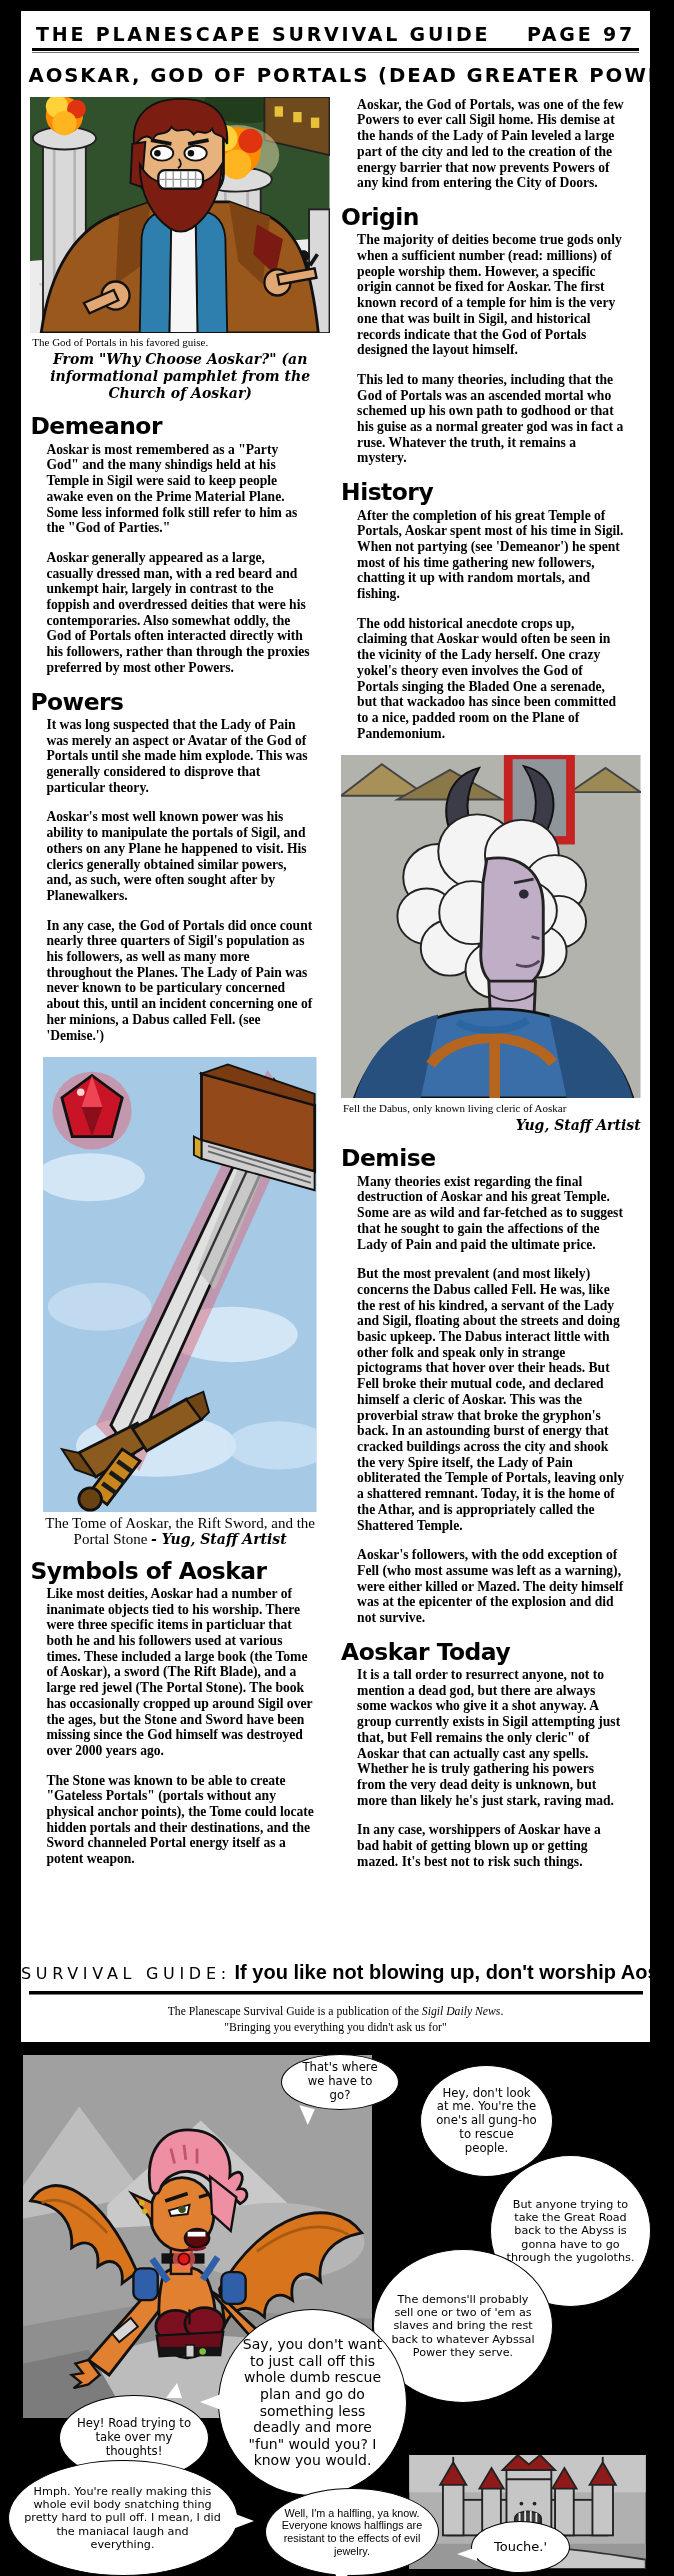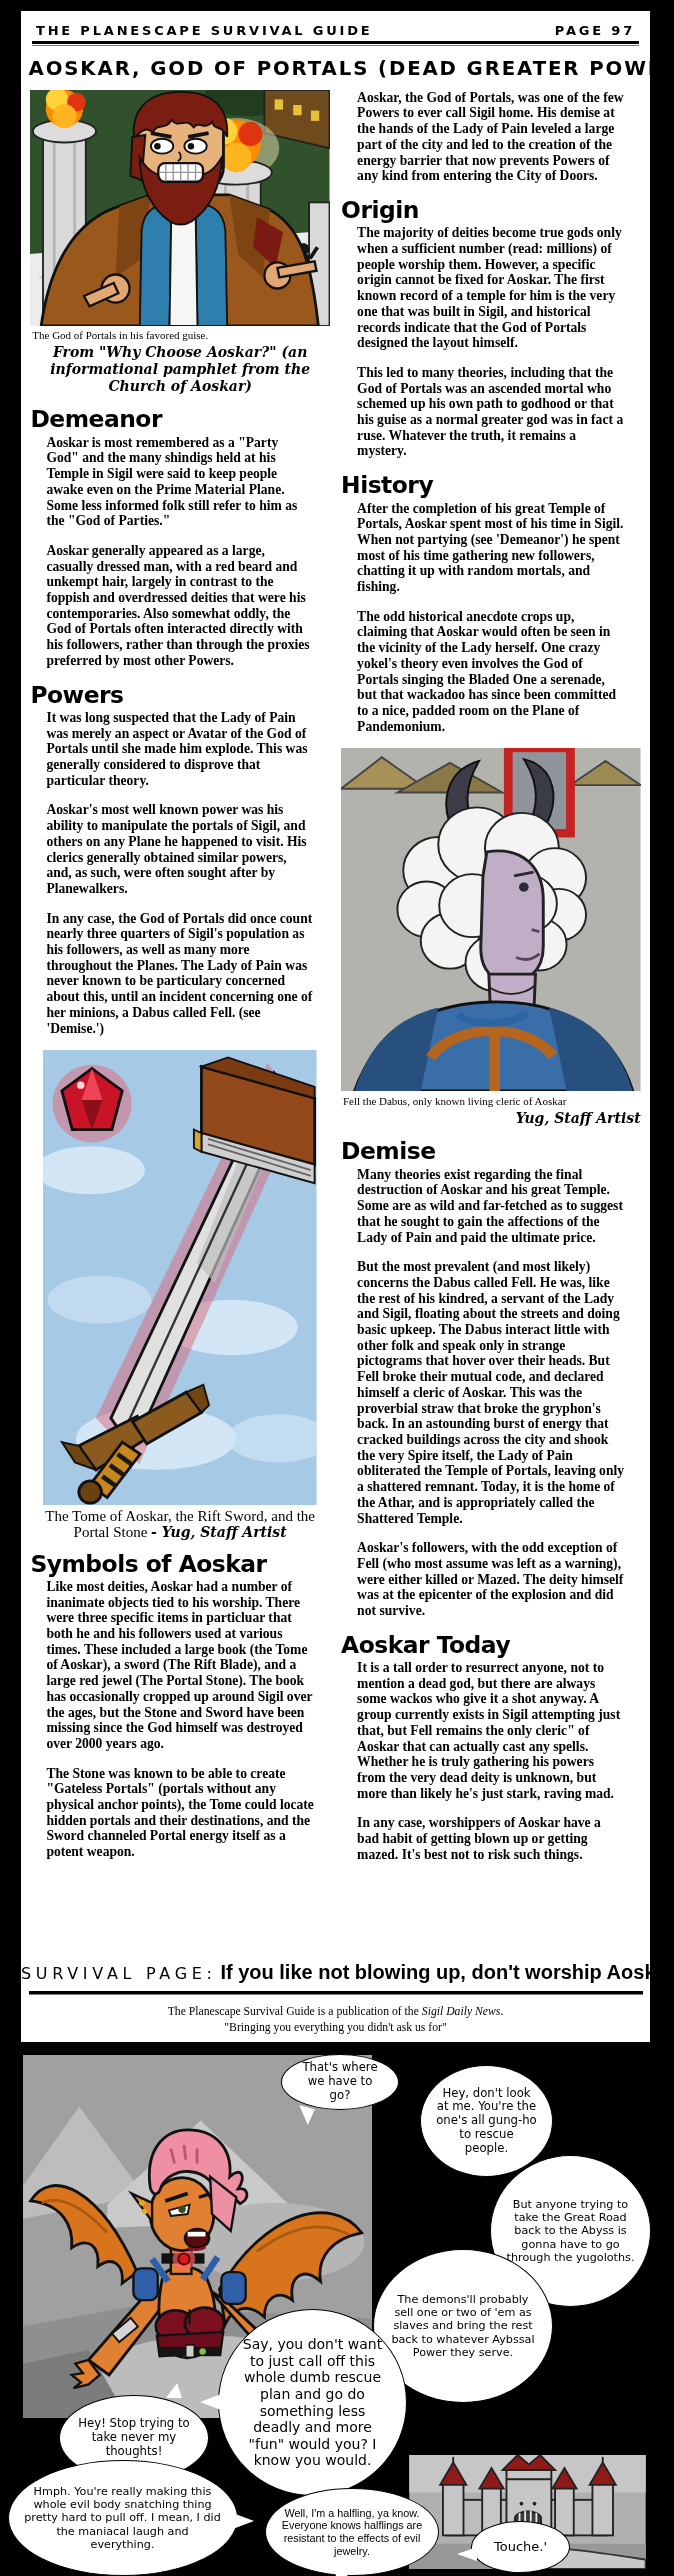--- a/index.html
+++ b/index.html
@@ -1,20 +1,20 @@
 <!DOCTYPE html>
 <html style="font-size:15px"><head>
 <meta charset="utf-8">
 <style>
   html,body{margin:0;padding:0;}
   body{width:674px;height:2576px;background:#000;position:relative;font-family:"Liberation Serif",serif;color:#000;overflow:hidden;}
 
   
   .page{position:absolute;left:19px;top:9.4px;width:633px;height:2035px;background:#fff;border:2.8px solid #000;box-sizing:border-box;padding:5.6px 7.5px 0;}
-  .masthead{display:flex;justify-content:space-between;align-items:baseline;padding:5.6px 7.5px 3.7px;font-family:"DejaVu Sans",sans-serif;font-weight:bold;font-size:13px;letter-spacing:2.8px;white-space:nowrap;}
+  .masthead{display:flex;justify-content:space-between;align-items:baseline;padding:5.6px 7.5px 3.7px;font-family:"DejaVu Sans",sans-serif;font-weight:bold;font-size:19px;letter-spacing:2.8px;white-space:nowrap;}
   .thickrule{border-top:3.7px solid #000;border-bottom:1.9px solid #777;height:0.9px;margin:0 3.7px;}
   .page-title{text-align:center;font-family:"DejaVu Sans",sans-serif;font-weight:bold;font-size:19.7px;letter-spacing:1.9px;margin:11.2px 0 9.4px;white-space:nowrap;}
 
   .cols{display:flex;gap:11.2px;padding:0 1.9px;}
   .col{width:50%;font-size:13.6px;line-height:15.7px;font-weight:bold;}
   p.body{margin:0 16px 14px;}
   h2.sec{font-family:"DejaVu Sans",sans-serif;font-size:23.4px;letter-spacing:-0.5px;margin:3.7px 0 2.8px;line-height:1.05;}
   figure{margin:0;}
   figure svg{display:block;}
   .caption{font-weight:normal;font-size:11px;line-height:1.15;margin:3.7px 1.9px 1.9px;}
@@ -273,21 +273,21 @@
       <p class="body">But the most prevalent (and most likely) concerns the Dabus called Fell. He was, like the rest of his kindred, a servant of the Lady and Sigil, floating about the streets and doing basic upkeep. The Dabus interact little with other folk and speak only in strange pictograms that hover over their heads. But Fell broke their mutual code, and declared himself a cleric of Aoskar. This was the proverbial straw that broke the gryphon's back. In an astounding burst of energy that cracked buildings across the city and shook the very Spire itself, the Lady of Pain obliterated the Temple of Portals, leaving only a shattered remnant. Today, it is the home of the Athar, and is appropriately called the Shattered Temple.</p>
       <p class="body">Aoskar's followers, with the odd exception of Fell (who most assume was left as a warning), were either killed or Mazed. The deity himself was at the epicenter of the explosion and did not survive.</p>
 
       <h2 class="sec">Aoskar Today</h2>
       <p class="body">It is a tall order to resurrect anyone, not to mention a dead god, but there are always some wackos who give it a shot anyway. A group currently exists in Sigil attempting just that, but Fell remains the only cleric" of Aoskar that can actually cast any spells. Whether he is truly gathering his powers from the very dead deity is unknown, but more than likely he's just stark, raving mad.</p>
       <p class="body">In any case, worshippers of Aoskar have a bad habit of getting blown up or getting mazed. It's best not to risk such things.</p>
     </div>
   </div>
 
   <div class="survival">
-    <span class="lbl">SURVIVAL PAGE:</span>
+    <span class="lbl">SURVIVAL GUIDE:</span>
     <span class="txt">If you like not blowing up, don't worship Aoskar.</span>
   </div>
   <div class="footrule"></div>
   <div class="pubfooter">
     <div><span>The Planescape Survival Guide is a publication of the </span><span class="ital">Sigil Daily News</span><span>.</span></div>
     <div>"Bringing you everything you didn't ask us for"</div>
   </div>
 </div>
 
 <div class="comic">
@@ -403,21 +403,21 @@
       <span>But anyone trying to take the Great Road back to the Abyss is gonna have to go through the yugoloths.</span>
     </div>
   <div class="bubble b4">
       <span>The demons'll probably sell one or two of 'em as slaves and bring the rest back to whatever Aybssal Power they serve.</span>
     </div>
   <div class="bubble b5">
       <span>Say, you don't want to just call off this whole dumb rescue plan and go do something less deadly and more "fun" would you? I know you would.</span>
       <i class="tail"></i>
     </div>
   <div class="bubble b6">
-      <span>Hey! Stop trying to take never my thoughts!</span>
+      <span>Hey! Road trying to take over my thoughts!</span>
       <i class="tail"></i>
     </div>
   <div class="bubble b7">
       <span>Hmph. You're really making this whole evil body snatching thing pretty hard to pull off. I mean, I did the maniacal laugh and everything.</span>
       <i class="tail"></i>
     </div>
   <div class="bubble b8">
       <span>Well, I'm a halfling, ya know. Everyone knows halflings are resistant to the effects of evil jewelry.</span>
       <i class="tail"></i>
     </div>

